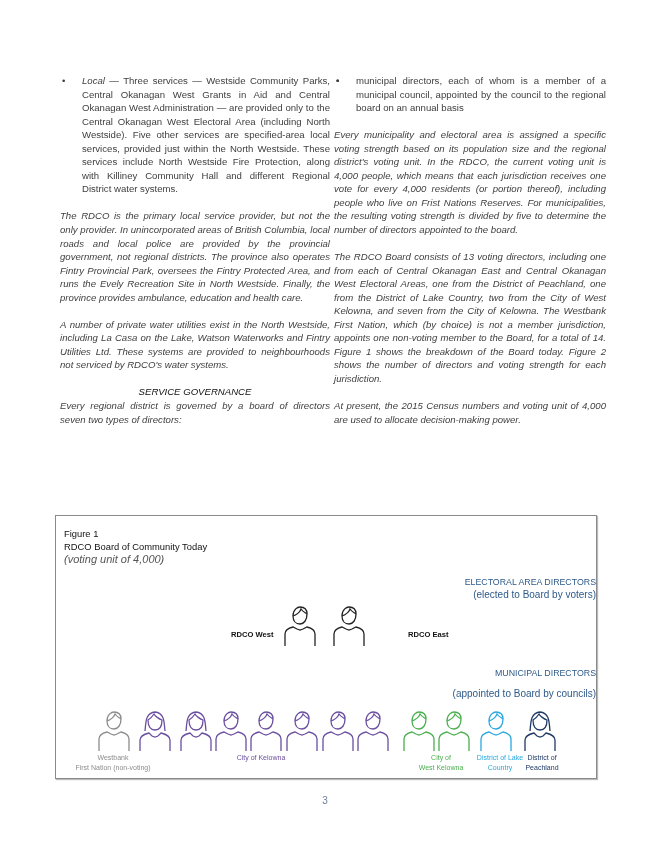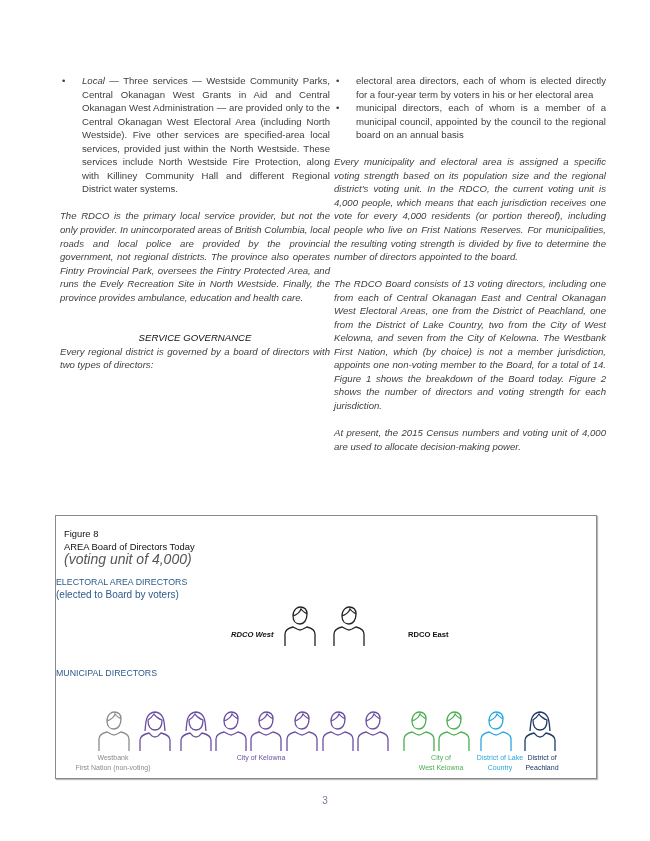--- a/index.html
+++ b/index.html
@@ -11,92 +11,93 @@
   .bullet { position:relative; padding-left:22px; }
   .bullet .dot { position:absolute; left:2px; top:0; }
   p { margin:0;font-style:italic; }
   .gap { height:13.5px; }
   .heading { color:#111; text-align:center; }
   em { font-style:italic; }
 
   .figure { position:absolute; left:55px; top:515px; width:540px; height:262px;
             border:1px solid #8a8a8a; box-shadow:1px 1px 1px #bbb; }
   .fig-title { position:absolute; left:8px; top:12px; font-size:9.4px; line-height:12.5px; color:#111; }
-  .fig-sub { font-style:italic; color:#555; font-size:14px; }
-  .center-label { position:absolute; left:0; width:100%; text-align:left; color:#2e5a8a; }
+  .fig-sub { font-style:italic; color:#555; font-size:11px; }
+  .center-label { position:absolute; left:0; width:100%; text-align:right; color:#2e5a8a; }
   .lbl-main { font-size:8.8px; }
   .lbl-sub { font-size:10px; }
   .elect-name { position:absolute; font-size:7.6px; font-weight:bold; color:#111; }
   .person { position:absolute; width:36px; height:42px; }
   .person svg { width:100%; height:100%; overflow:visible; }
   .plabel { position:absolute; font-size:7px; line-height:9.5px; text-align:center; }
   .page-num { position:absolute; left:0; width:650px; top:795px; text-align:center; font-size:10px; color:#6a7f99; }
 </style>
 </head>
 <body>
 
 <div class="col left">
   <div class="bullet">
     <span class="dot">•</span>
     <em>Local</em><span> — Three services — Westside Community Parks, Central Okanagan West Grants in Aid and Central Okanagan West Administration — are provided only to the Central Okanagan West Electoral Area (including North Westside).  Five other services are specified-area local services, provided just within the North Westside.  These services include North Westside Fire Protection, along with Killiney Community Hall and different Regional District water systems.</span>
   </div>
   <div class="gap"></div>
   <p>The RDCO is the primary local service provider, but not the only provider.  In unincorporated areas of British Columbia, local roads and local police are provided by the provincial government, not regional districts.  The province also operates Fintry Provincial Park, oversees the Fintry Protected Area, and runs the Evely Recreation Site in North Westside.  Finally, the province provides ambulance, education and health care.</p>
   <div class="gap"></div>
+  <p>A number of private water utilities exist in the North Westside, including La Casa on the Lake, Watson Waterworks and Fintry Utilities Ltd.  These systems are provided to neighbourhoods not serviced by RDCO's water systems.</p>
   <div class="gap"></div>
   <p class="heading">SERVICE GOVERNANCE</p>
-  <p>Every regional district is governed by a board of directors with two types of directors:</p>
+  <p>Every regional district is governed by a board of directors seven two types of directors:</p>
 </div>
 
 <div class="col right">
   <div class="bullet">
     <span class="dot">•</span>
-    <span>electoral area directors, each of whom is elected directly for a four-year term by voters in his or her electoral area</span>
   </div>
   <div class="bullet">
     <span class="dot">•</span>
     <span>municipal directors, each of whom is a member of a municipal council, appointed by the council to the regional board on an annual basis</span>
   </div>
   <div class="gap"></div>
   <p>Every municipality and electoral area is assigned a specific voting strength based on its population size and the regional district's voting unit.  In the RDCO, the current voting unit is 4,000 people, which means that each jurisdiction receives one vote for every 4,000 residents (or portion thereof), including people who live on Frist Nations Reserves.  For municipalities, the resulting voting strength is divided by five to determine the number of directors appointed to the board.</p>
   <div class="gap"></div>
   <p>The RDCO Board consists of 13 voting directors, including one from each of Central Okanagan East and Central Okanagan West Electoral Areas, one from the District of Peachland, one from the District of Lake Country, two from the City of West Kelowna, and seven from the City of Kelowna.  The Westbank First Nation, which (by choice) is not a member jurisdiction, appoints one non-voting member to the Board, for a total of 14.  Figure 1 shows the breakdown of the Board today.  Figure 2 shows the number of directors and voting strength for each jurisdiction.</p>
   <div class="gap"></div>
   <p>At present, the 2015 Census numbers and voting unit of 4,000 are used to allocate decision-making power.</p>
 </div>
 
 <div class="figure">
   <div class="fig-title">
-    <div>Figure 8</div>
-    <div>AREA Board of Directors Today</div>
+    <div>Figure 1</div>
+    <div>RDCO Board of Community Today</div>
     <div class="fig-sub">(voting unit of 4,000)</div>
   </div>
 
   <div class="center-label lbl-main" style="top:61px;">ELECTORAL AREA DIRECTORS</div>
   <div class="center-label lbl-sub" style="top:73px;">(elected to Board by voters)</div>
 
-  <div class="elect-name" style="left:175px; top:114px;font-style:italic;">RDCO West</div>
+  <div class="elect-name" style="left:175px; top:114px;">RDCO West</div>
   <div class="elect-name" style="left:331px; top:114px;padding-left:21px;">RDCO East</div>
 
   <div class="person" style="left:226px; top:88px; color:#222;">
     <svg viewBox="0 0 36 42" fill="none" stroke="currentColor" stroke-width="1.3">
         <path d="M11,12 C11,5 16,3 18,3 C22,3 25,5 25,10 C25,16 22,20 18,20 C14,20 11,17 11,12 Z"></path>
         <path d="M11,12 C14,11 18,8 19,5 C21,8 24,9 25,10"></path>
         <path d="M3,42 L3,30 C3,26 7,24 11,23 L15,25 L18,26 L21,25 L25,23 C29,24 33,26 33,30 L33,42"></path>
       </svg>
   </div>
   <div class="person" style="left:275px; top:88px; color:#222;">
     <svg viewBox="0 0 36 42" fill="none" stroke="currentColor" stroke-width="1.3">
         <path d="M11,12 C11,5 16,3 18,3 C22,3 25,5 25,10 C25,16 22,20 18,20 C14,20 11,17 11,12 Z"></path>
         <path d="M11,12 C14,11 18,8 19,5 C21,8 24,9 25,10"></path>
         <path d="M3,42 L3,30 C3,26 7,24 11,23 L15,25 L18,26 L21,25 L25,23 C29,24 33,26 33,30 L33,42"></path>
       </svg>
   </div>
 
   <div class="center-label lbl-main" style="top:152px;">MUNICIPAL DIRECTORS</div>
+  <div class="center-label lbl-sub" style="top:172px;">(appointed to Board by councils)</div>
 
   <div class="person" style="left:40px; top:193px; color:#8c8c8c;">
     <svg viewBox="0 0 36 42" fill="none" stroke="currentColor" stroke-width="1.3">
         <path d="M11,12 C11,5 16,3 18,3 C22,3 25,5 25,10 C25,16 22,20 18,20 C14,20 11,17 11,12 Z"></path>
         <path d="M11,12 C14,11 18,8 19,5 C21,8 24,9 25,10"></path>
         <path d="M3,42 L3,30 C3,26 7,24 11,23 L15,25 L18,26 L21,25 L25,23 C29,24 33,26 33,30 L33,42"></path>
       </svg>
   </div>
   <div class="person" style="left:81px; top:193px; color:#6b4fa0;">
     <svg viewBox="0 0 36 42" fill="none" stroke="currentColor" stroke-width="1.3">

